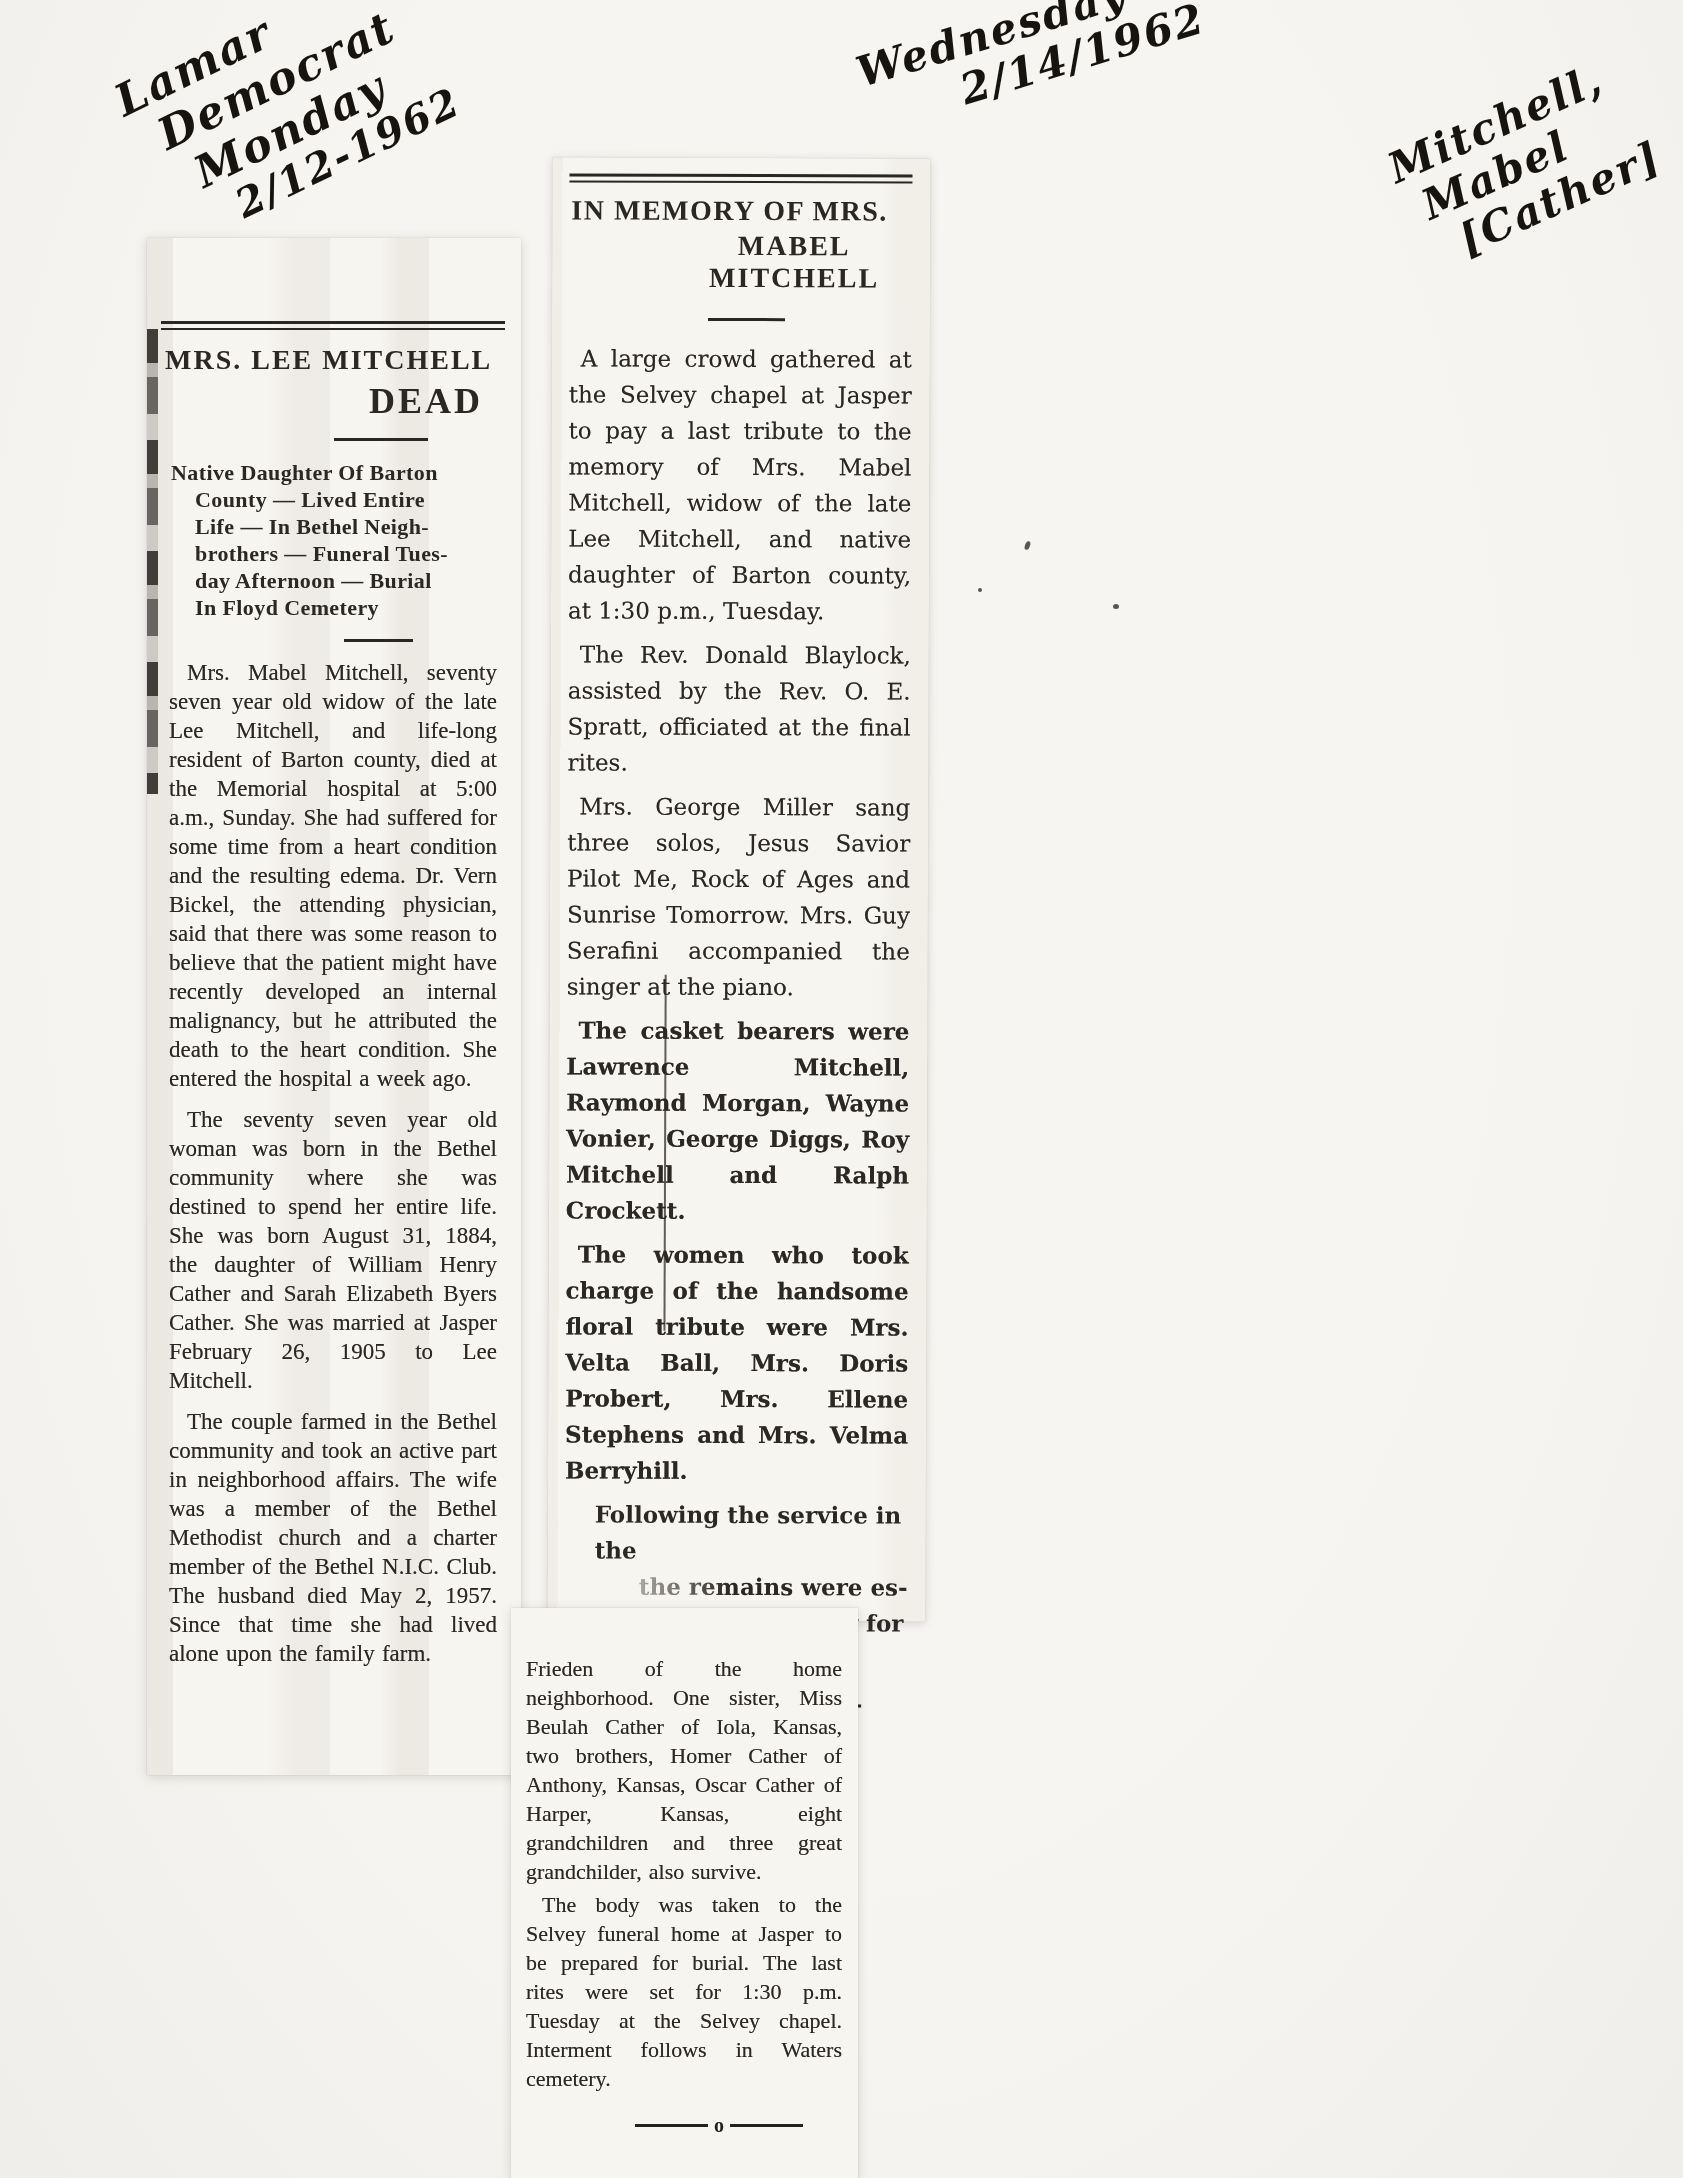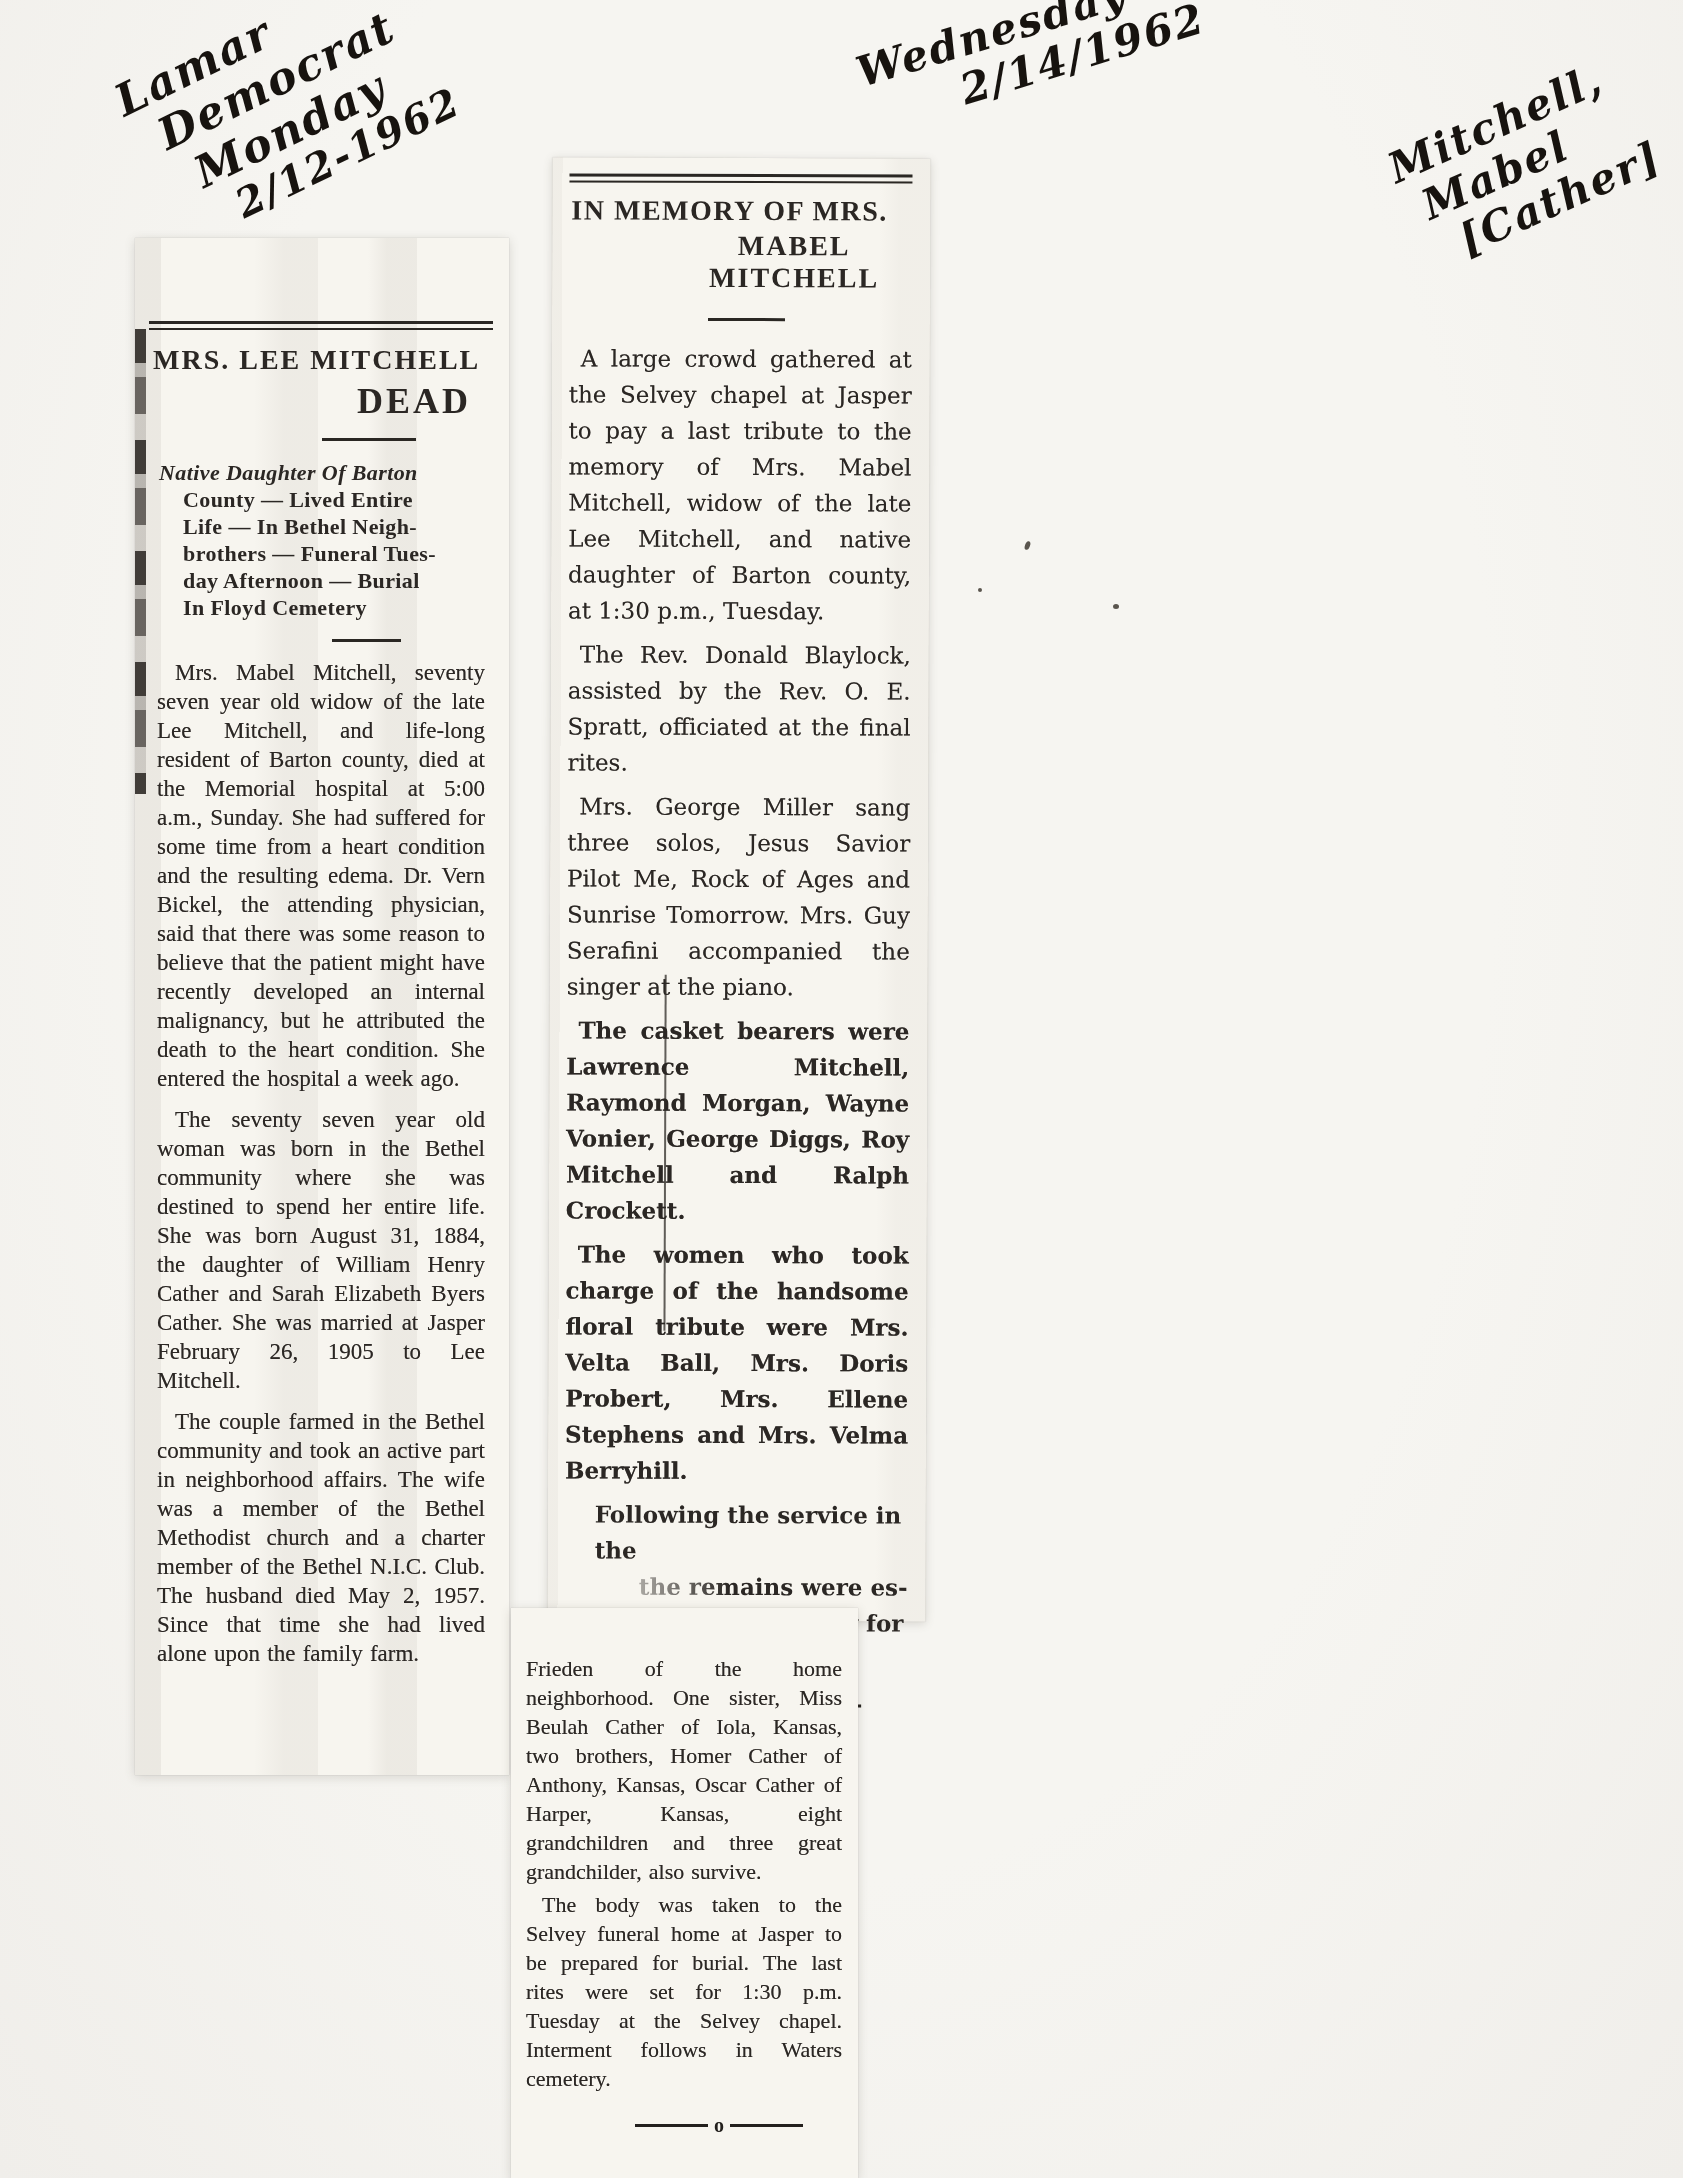--- a/index.html
+++ b/index.html
@@ -28,21 +28,21 @@
     position:absolute; left:149px; top:1097px; font-size:38px; font-weight:700;
     color:#413c36; transform:rotate(8deg); font-family:"DejaVu Sans", sans-serif;
   }
 
   
   .clip {
     position:absolute; box-sizing:border-box; background-color:#f7f5ef;
     box-shadow:0 2px 10px rgba(90,85,75,.20), 0 0 1px rgba(60,55,50,.25);
   }
   .clip-left {
-    left:135px; top:238px; width:374px; height:1537px; padding:83px 16px 0 14px;
+    left:147px; top:238px; width:374px; height:1537px; padding:83px 16px 0 14px;
     background-image:linear-gradient(90deg,
       rgba(130,122,112,.10) 0 26px, rgba(130,122,112,0) 26px 119px,
       rgba(130,122,112,.08) 149px 183px, rgba(130,122,112,0) 183px 233px,
       rgba(130,122,112,.09) 252px 282px, rgba(130,122,112,0) 282px);
   }
   .clip-left::before {
     content:""; position:absolute; left:0; top:91px; width:11px; height:465px;
     background:repeating-linear-gradient(180deg,
       rgba(35,30,26,.85) 0 34px, rgba(35,30,26,.25) 34px 48px,
       rgba(35,30,26,.65) 48px 85px, rgba(35,30,26,.15) 85px 111px);
@@ -59,21 +59,21 @@
 
   .rule-double { height:4px; border-top:3px solid #2a2723; border-bottom:2px solid #2a2723; }
   .short-rule { height:3px; background:#2a2723; }
 
   
   .lc-headline { margin:14px 0 0 4px; font-size:28px; font-weight:700; letter-spacing:2px; }
   .lc-headline2 { margin:4px 0 4px 208px; font-size:36px; font-weight:700; letter-spacing:3px; }
   .lc-r1 { width:94px; margin:16px 0 0 173px; }
   .lc-subhead { margin-top:18px; font-size:22px; font-weight:700; line-height:27px; letter-spacing:0.4px; }
   .sh-line { padding-left:34px; }
-  .sh-line.first { padding-left:10px;font-style:italic; }
+  .sh-line.first { padding-left:10px; }
   .lc-r2 { width:69px; margin:18px 0 0 183px; }
   .body-p {
     margin:12px 8px 0; font-size:23px; line-height:29px; text-align:justify;
     text-indent:18px; word-spacing:1.5px; text-shadow:0 0 0.5px rgba(43,39,36,.55);
   }
   .body-p.firstp { margin-top:16px; }
 
   
   .rc-headline { margin:12px 0 0 2px; font-size:28px; font-weight:700; letter-spacing:1.5px; }
   .rc-headline2 { margin:3px 0 0 107px; font-size:28px; font-weight:700; letter-spacing:2px;text-align:center; }

